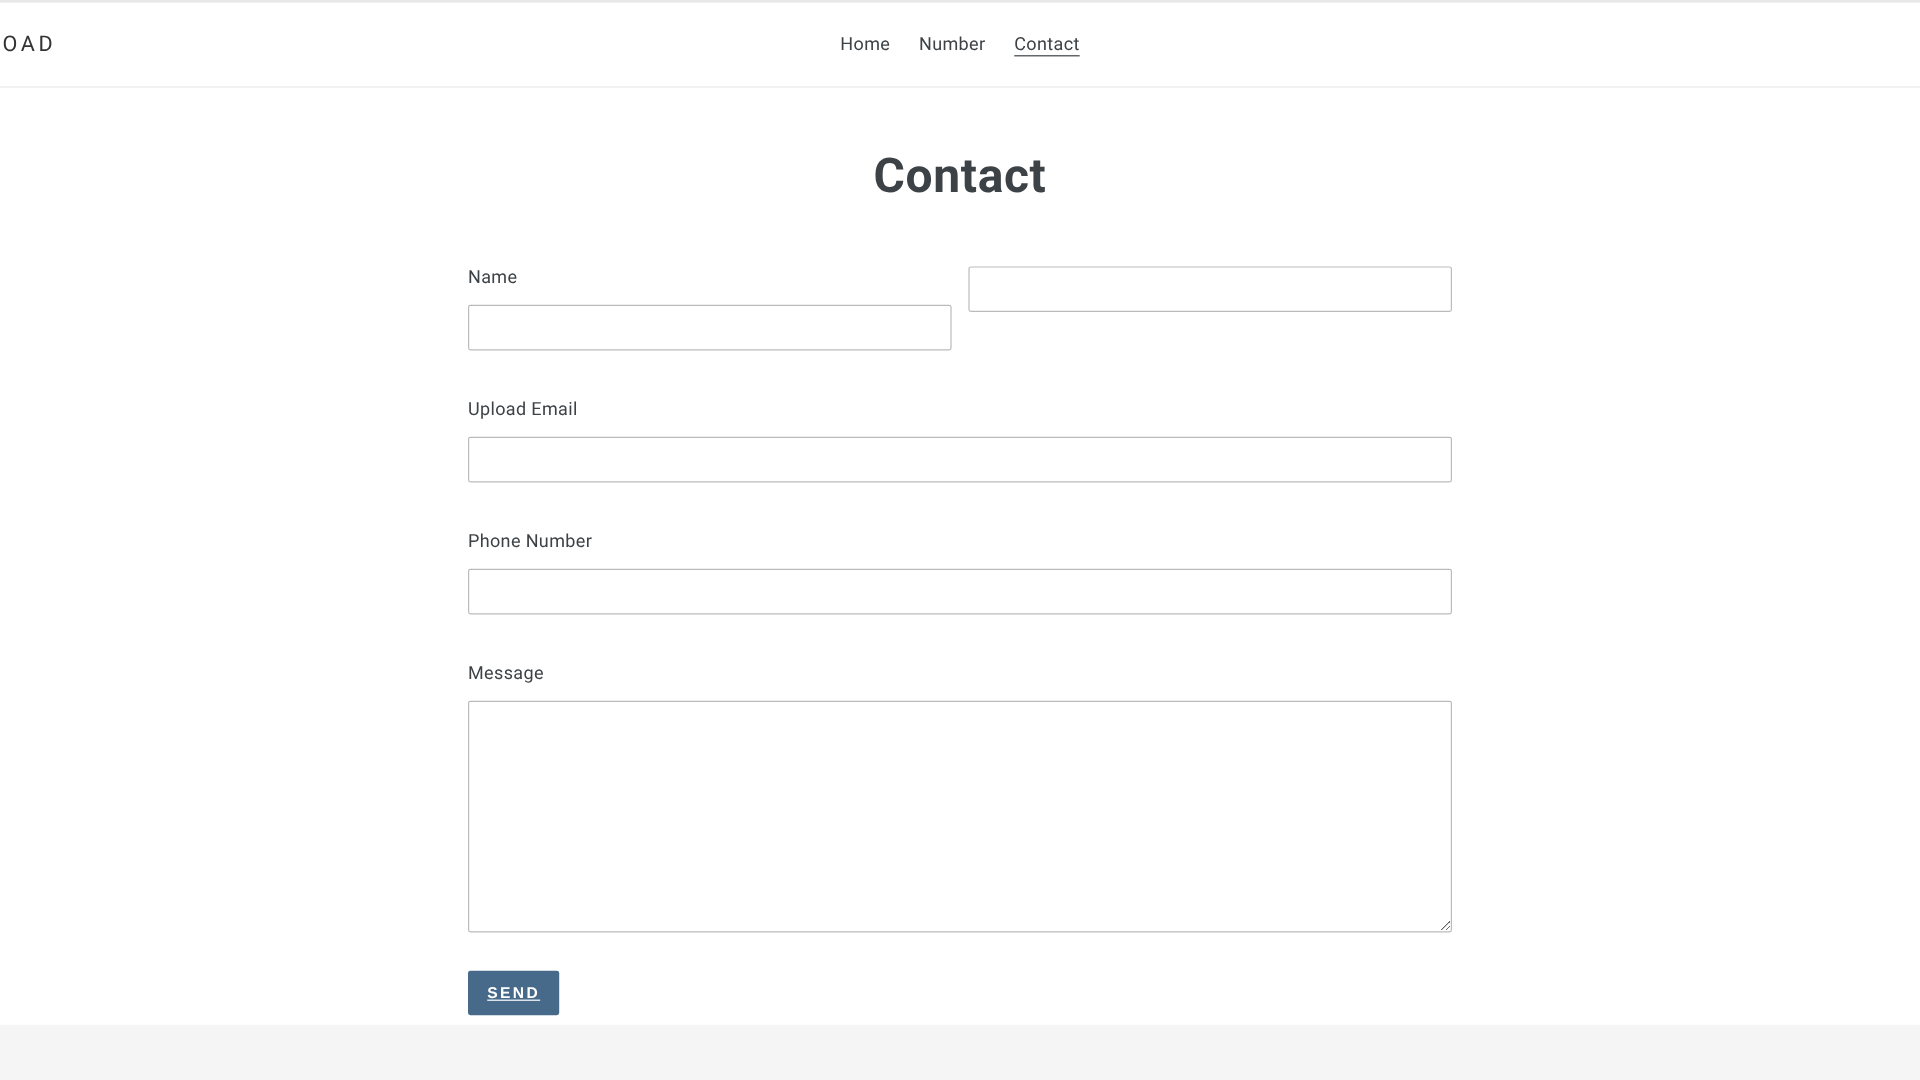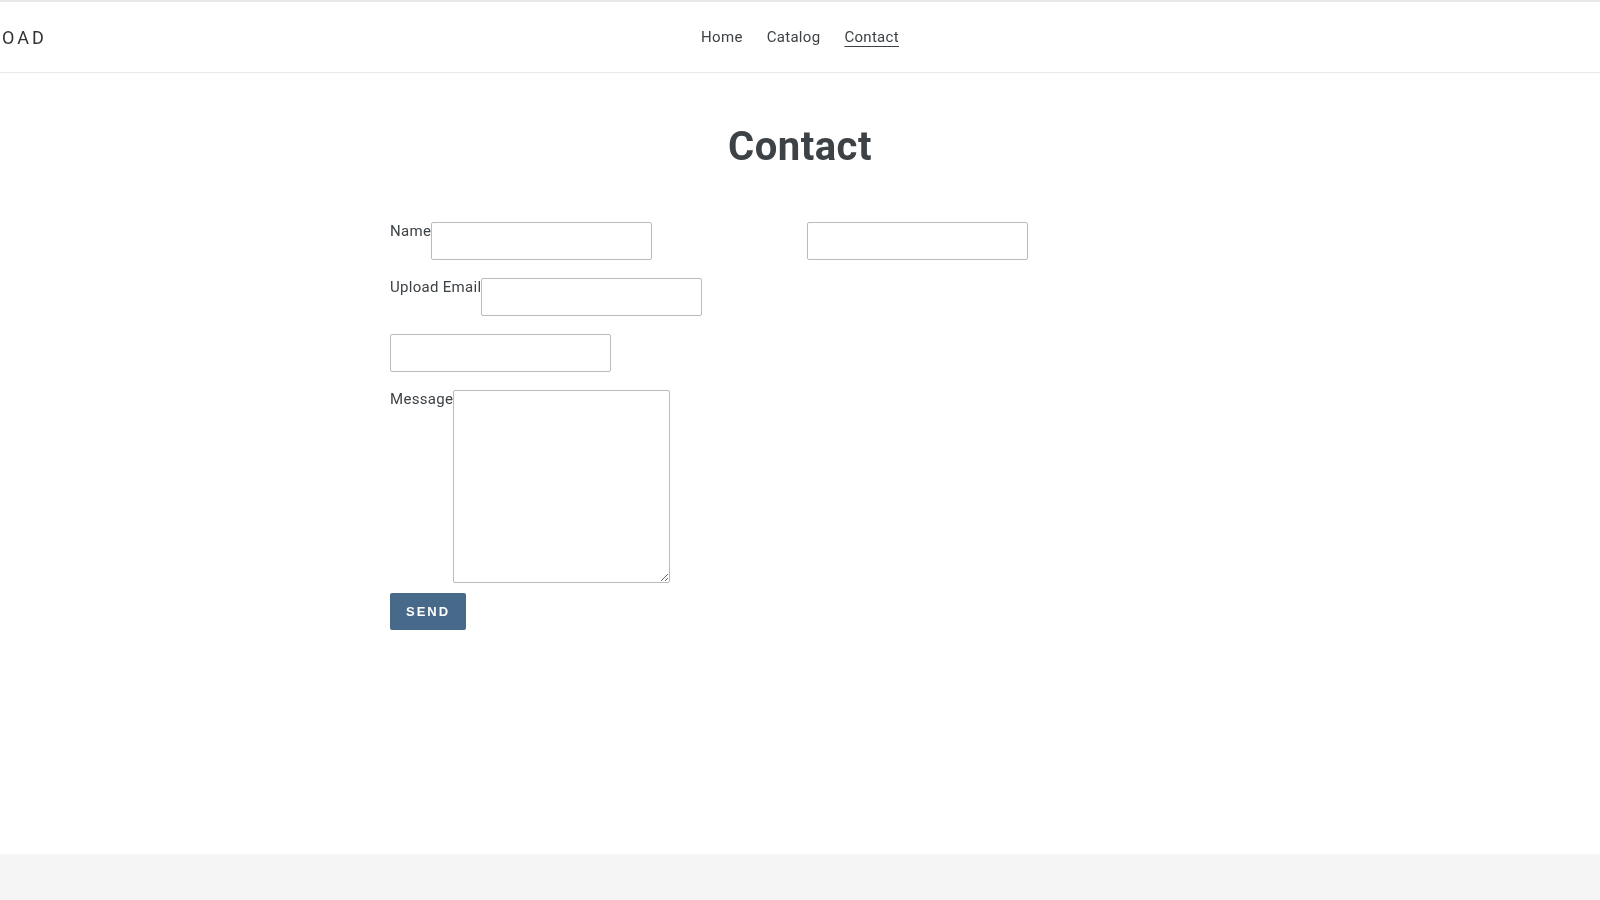--- a/index.html
+++ b/index.html
@@ -68,22 +68,22 @@
       width: 820px;
       margin: 52px auto 0;
     }
     .row {
       display: flex;
       gap: 14px;
     }
     .field {
       flex: 1;
       display: flex;
-      flex-direction: row;
-      margin-bottom: 18px;
+      flex-direction: column;
+      margin-bottom: 40px;
     }
     .field.full {
       width: 100%;
     }
     .field label {
       font-size: 15px;
       color: #3d4246;
       margin-bottom: 14px;
       letter-spacing: 0.3px;
     }
@@ -111,40 +111,41 @@
       background: #486a8a;
       color: #fff;
       border: none;
       padding: 11px 16px;
       font-size: 13px;
       font-weight: 600;
       letter-spacing: 2px;
       cursor: pointer;
       border-radius: 2px;
       margin-top: -8px;
+      text-decoration: underline;
     }
     .footer-strip {
       position: absolute;
       bottom: 0;
       left: 0;
       right: 0;
       height: 46px;
       background: #f5f5f5;
     }
   </style>
 </head>
 <body>
 
 <div class="topbar"></div>
 
 <header class="header">
   <div class="brand">LOAD</div>
   <nav class="nav">
     <a href="#">Home</a>
-    <a href="#">Catalog</a>
+    <a href="#">Number</a>
     <a href="#" class="active">Contact</a>
   </nav>
 </header>
 
 <h1 class="page-title">Contact</h1>
 
 <div class="form-wrapper">
   <div class="row">
     <div class="field">
       <label>Name</label>
@@ -154,20 +155,21 @@
       <input type="email" value="" style="">
     </div>
   </div>
 
   <div class="field full">
     <label>Upload Email</label>
     <input type="text" value="" style="">
   </div>
 
   <div class="field full">
+    <label>Phone Number</label>
     <input type="text" value="" style="">
   </div>
 
   <div class="field full">
     <label>Message</label>
     <textarea style=""></textarea>
   </div>
 
   <button class="send-btn">SEND</button>
 </div>

